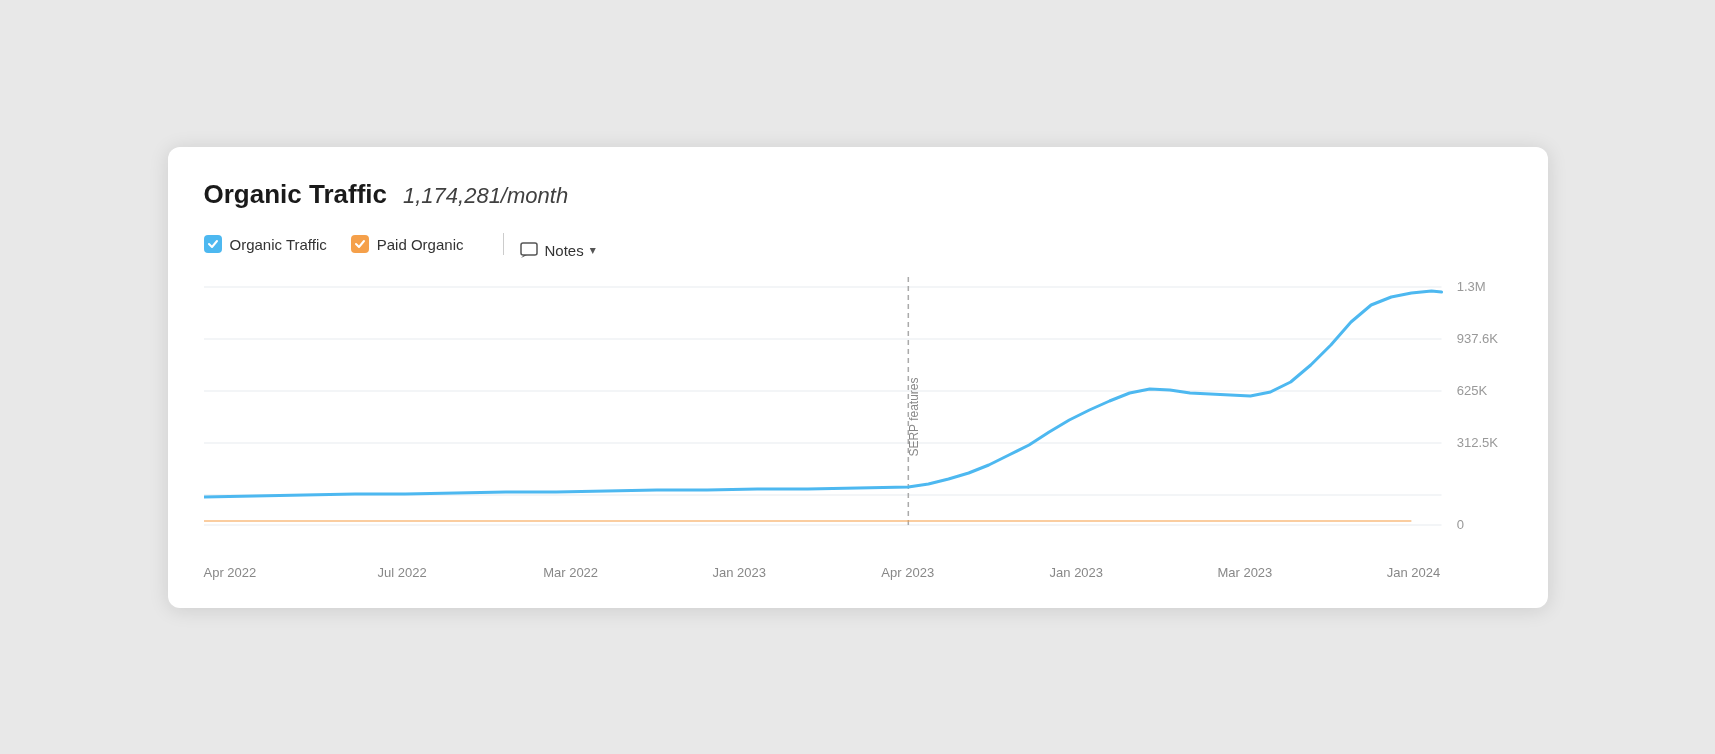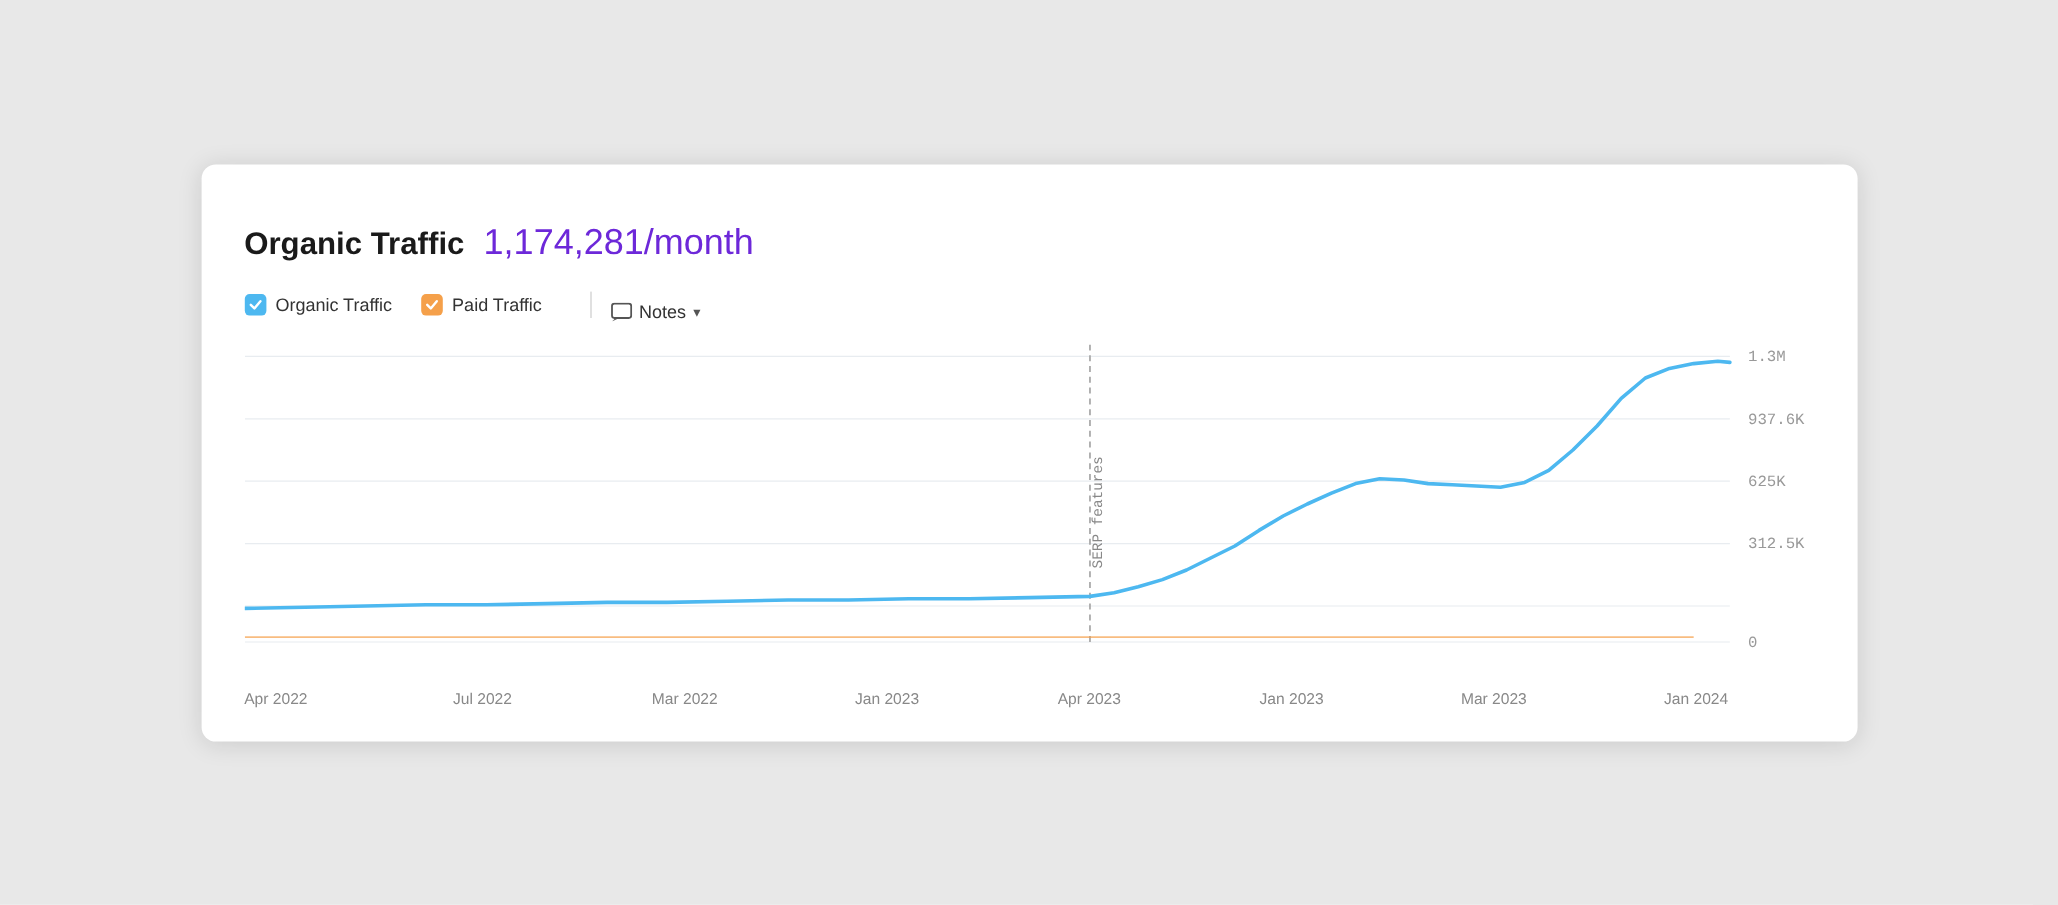--- a/index.html
+++ b/index.html
@@ -8,39 +8,40 @@
       display: flex;
       align-items: center;
       justify-content: center;
       min-height: 100vh;
       font-family: -apple-system, BlinkMacSystemFont, 'Segoe UI', sans-serif;
     }
     .card {
       background: #fff;
       border-radius: 12px;
       box-shadow: 0 2px 20px rgba(0,0,0,0.12);
-      padding: 49px 36px 28px 36px;
+      padding: 32px 36px 28px 36px;
       width: 1380px;
       max-width: 98vw;
     }
     .header-row {
       display: flex;
       align-items: baseline;
       gap: 16px;
       margin-bottom: 20px;
     }
     .title {
       font-size: 26px;
       font-weight: 700;
       color: #1a1a1a;
     }
     .subtitle {
-      font-size: 30px;
+      font-size: 22px;
       font-weight: 400;
-      color: #6d28d9;
+      color: #404040;
+      font-style: italic;
     }
     .legend-row {
       display: flex;
       align-items: center;
       gap: 0;
       margin-bottom: 18px;
     }
     .legend-item {
       display: flex;
       align-items: center;
@@ -83,21 +84,20 @@
     .chevron {
       font-size: 12px;
       color: #555;
     }
 
     
     .chart-container {
       position: relative;
       width: 100%;
       height: 280px;
-      font-family: Liberation Mono, monospace;
     }
     .chart-svg {
       width: 100%;
       height: 100%;
     }
     .x-axis-labels {
       display: flex;
       justify-content: space-between;
       padding: 8px 0 0 0;
       padding-right: 68px;
@@ -127,21 +127,21 @@
           </svg>
       </div>
       <span>Organic Traffic</span>
     </div>
     <div class="legend-item">
       <div class="legend-checkbox orange">
         <svg viewBox="0 0 12 12" fill="none">
             <polyline points="2,6 5,9 10,3" stroke="white" stroke-width="2" stroke-linecap="round" stroke-linejoin="round"></polyline>
           </svg>
       </div>
-      <span>Paid Traffic</span>
+      <span>Paid Organic</span>
     </div>
     <div class="legend-divider"></div>
     <button class="notes-btn">
       <svg width="18" height="16" viewBox="0 0 18 16" fill="none">
         <rect x="1" y="1" width="16" height="12" rx="2" stroke="#555" stroke-width="1.5" fill="none"></rect>
         <polygon points="4,13 1,16 7,13" fill="#555"></polygon>
       </svg>
       <span>Notes</span>
       <span class="chevron">▾</span>
     </button>

